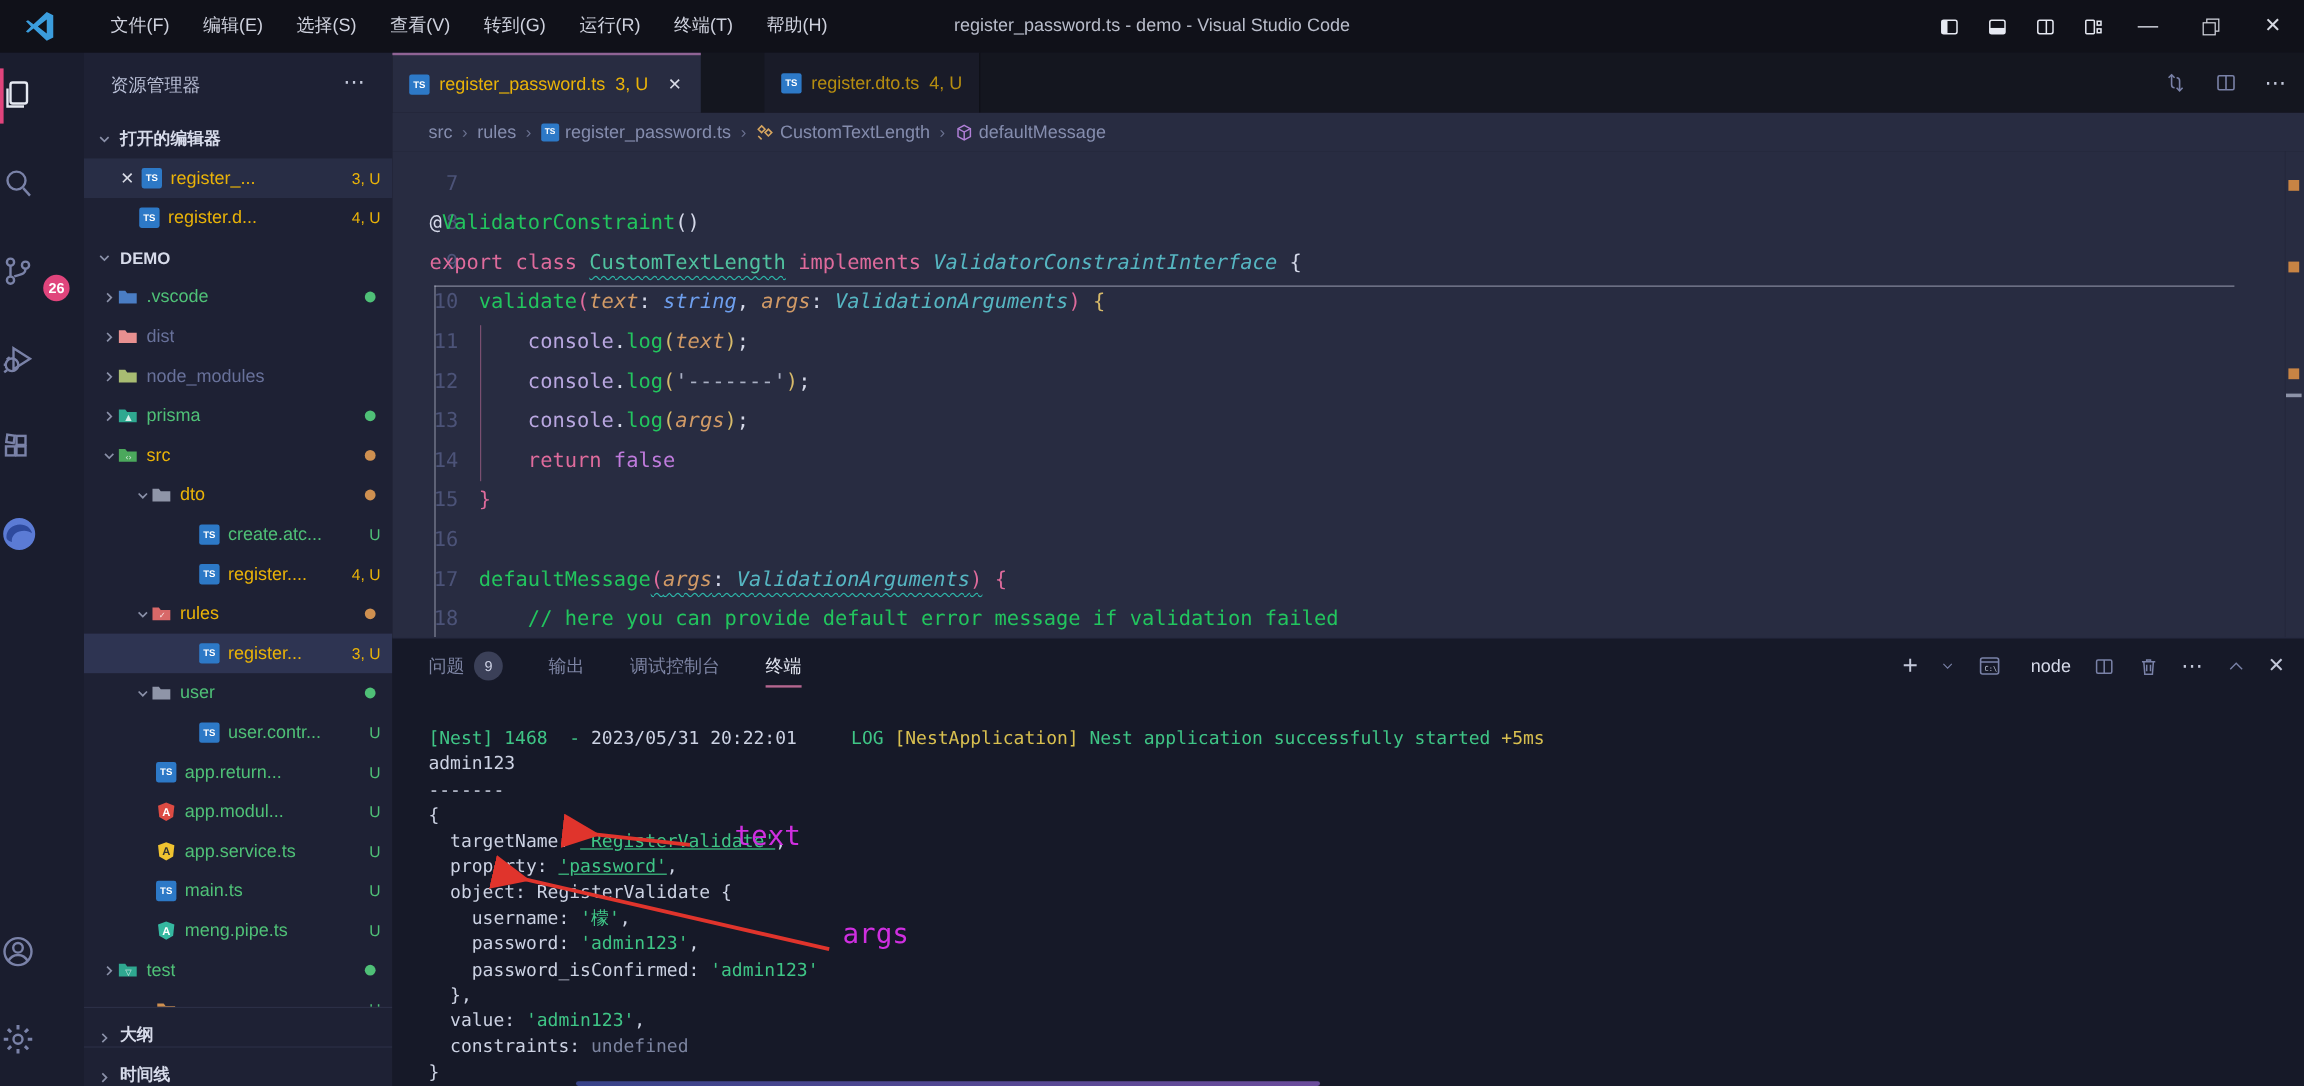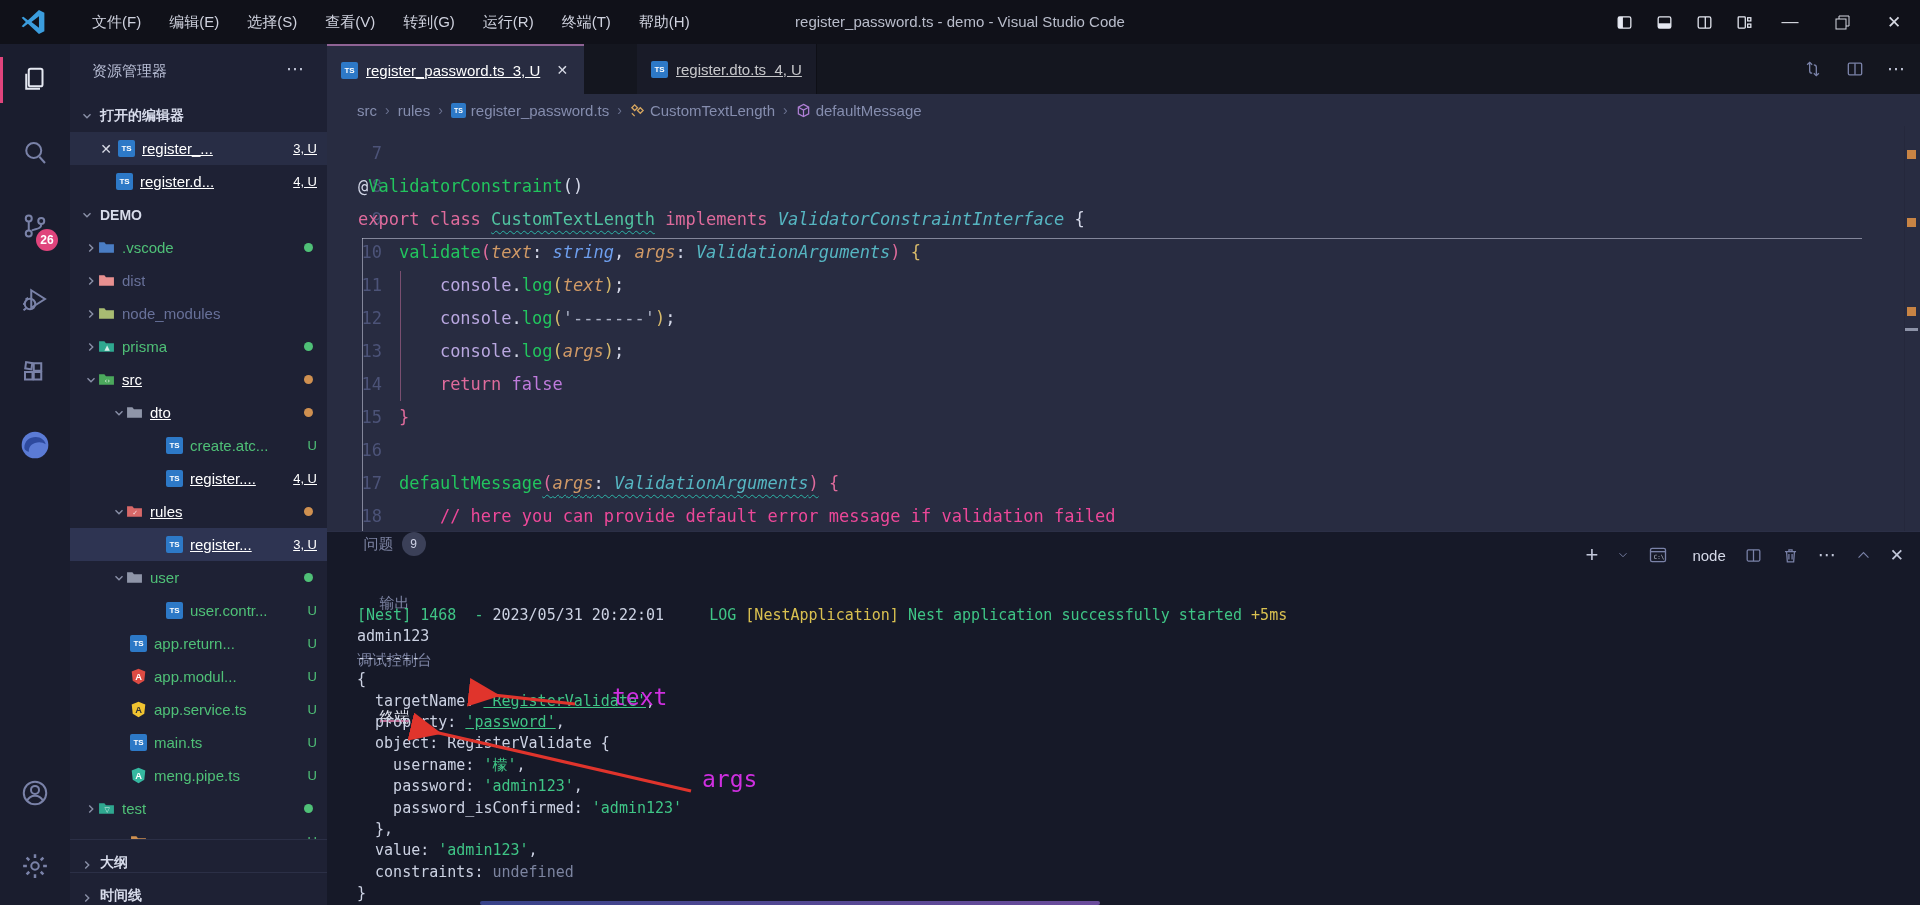--- a/index.html
+++ b/index.html
@@ -14,21 +14,21 @@
   #menus { position:absolute; left:78px; top:0; height:44px; display:flex; align-items:center; }
   .menu-item { color:#cfd2de; font-size:15px; padding:0 14px; height:44px; line-height:44px; cursor:default; }
   #win-title { position:absolute; left:0; right:0; top:0; height:44px; line-height:44px; text-align:center;
     color:#b9bdcb; font-size:15px; pointer-events:none; }
   #titlebar-right { position:absolute; right:0; top:0; height:44px; display:flex; align-items:center; }
   .tb-icon { width:40px; height:44px; display:flex; align-items:center; justify-content:center; }
   .win-ctl { width:52px; height:44px; display:flex; align-items:center; justify-content:center; color:#d6d9e2; font-size:17px; }
 
   
   #activitybar { position:absolute; left:0; top:44px; width:70px; height:861px; background:#1a1d2e; }
-  .act-item { position:absolute; left:0; width:70px; height:62px; display:flex; align-items:center; justify-content:center; }
+  .act-item { position:absolute; left:0; width:70px; height:62px; display:flex; align-items:center; justify-content:flex-start; }
   .act-indicator { position:absolute; left:0; top:8px; width:3px; height:46px; background:#e0447c; }
   .act-badge { position:absolute; right:12px; bottom:6px; min-width:22px; height:22px; border-radius:11px;
     background:#e0447c; color:#fff; font-size:12px; font-weight:bold; display:flex; align-items:center; justify-content:center; padding:0 4px; }
 
   
   #sidebar { position:absolute; left:70px; top:44px; width:257px; height:861px; background:#1e2134; overflow:hidden; }
   #sidebar-header { position:absolute; left:0; top:0; width:257px; height:55px; }
   #sidebar-title { position:absolute; left:22px; top:18px; color:#b9bfd6; font-size:15px; }
   #sidebar-more { position:absolute; right:22px; top:14px; color:#c3c8da; font-size:18px; letter-spacing:1px; }
   .section-header { position:absolute; left:0; width:257px; height:33px; display:flex; align-items:center;
@@ -36,21 +36,21 @@
   .section-header .chev { margin:0 6px 0 10px; }
   .tree-row { position:absolute; left:0; width:257px; height:33px; display:flex; align-items:center; font-size:15px; }
   .tree-row.selected { background:#2e3452; }
   .tree-row.openrow-active { background:#282d45; }
   .row-label { white-space:nowrap; overflow:hidden; }
   .row-right { position:absolute; right:10px; font-size:13px; }
   .dot { position:absolute; right:14px; width:9px; height:9px; border-radius:50%; }
   .chev { width:14px; height:14px; flex:none; }
   .mini-icon { width:17px; height:17px; flex:none; margin-right:7px; position:relative; }
   .close-x { color:#d8dbe6; font-size:14px; width:16px; text-align:center; margin-right:4px; }
-  .c-green { color:#4fc077; } .c-orange { color:#ffffff;text-decoration:underline; } .c-gray { color:#68719a; }
+  .c-green { color:#4fc077; } .c-orange { color:#eab308; } .c-gray { color:#68719a; }
   #outline-header, #timeline-header { border-top:1px solid #2b2f46; background:#1e2134;align-items:flex-end; }
 
   
   #tabbar { position:absolute; left:327px; top:44px; width:1593px; height:50px; background:#14161f; }
   .tab { position:absolute; top:0; height:50px; display:flex; align-items:center; padding:0 14px; font-size:15px; }
   .tab.active { background:#282c41; border-top:2px solid #8f6394; }
   .tab.inactive { background:#191b28; border-right:1px solid #0e0f16; }
   .tab .mini-icon { margin-right:8px; }
   #editor-actions { position:absolute; right:14px; top:44px; height:50px; display:flex; align-items:center; gap:22px; }
 
@@ -62,32 +62,32 @@
 
   #editor { position:absolute; left:327px; top:126px; width:1593px; height:405px; background:#282c41; overflow:hidden; }
   .code-line { position:absolute; left:0; width:1593px; height:33px; line-height:33px; white-space:pre;
     font-family:"DejaVu Sans Mono",monospace; font-size:17px; }
   .ln { position:absolute; left:0; width:55px; text-align:right; color:#4c5378; }
   .code-text { position:absolute; left:31px; padding-left:0; }
   .tok-kw { color:#df6b9c; } .tok-fn { color:#22c55e; } .tok-cls { color:#50c3a0; text-decoration:underline wavy #2cb5a8 1px; text-underline-offset:5px; }
   .tok-type { color:#56b6c2; font-style:italic; } .tok-param { color:#d19a66; font-style:italic; }
   .tok-tkw { color:#6e9fee; font-style:italic; } .tok-str { color:#aab0c4; }
   .tok-pun { color:#d4d8e8; } .tok-gold { color:#d7ba6a; } .tok-purple { color:#bf7bdc; }
-  .tok-lav { color:#b9a7e0; } .tok-com { color:#ec4899;margin-top:19px; }
+  .tok-lav { color:#b9a7e0; } .tok-com { color:#22c55e;margin-top:19px; }
   .tok-wavy { text-decoration:underline wavy #2cb5a8 1px; text-underline-offset:5px; }
   #scope-guide-h { position:absolute; left:35px; top:112px; width:1500px; height:0; border-top:1px solid rgba(205,210,228,.55); }
   #scope-guide-v { position:absolute; left:35px; top:112px; width:0; height:293px; border-left:1px solid rgba(205,210,228,.55); }
   #indent-guide { position:absolute; left:73px; top:145px; width:0; height:130px; border-left:1px solid #7a4f70; }
   #overview-ruler { position:absolute; right:0; top:0; width:16px; height:405px; border-left:1px solid #20233466; }
   .ovr-mark { position:absolute; right:4px; width:9px; height:9px; background:#c88444; }
   .ovr-line { position:absolute; right:2px; width:13px; height:3px; background:#8d93a8; }
 
   
   #panel { position:absolute; left:327px; top:531px; width:1593px; height:374px; background:#161928; border-top:1px solid #2b2f46; }
-  #panel-tabs { position:absolute; left:30px; top:0; height:46px; display:flex; align-items:center; gap:38px;flex-direction:column; }
+  #panel-tabs { position:absolute; left:30px; top:0; height:46px; display:flex; align-items:center; gap:38px; }
   .panel-tab { color:#7d84a3; font-size:15px; height:46px; display:flex; align-items:center; gap:8px; position:relative; }
   .panel-tab.active { color:#e2e5f0; }
   .panel-tab.active::after { content:""; position:absolute; left:0; right:0; bottom:5px; height:2px; background:#b4668f; }
   .panel-badge { background:#3b4058; color:#cfd3e6; font-size:12px; min-width:24px; height:24px; border-radius:12px;
     display:flex; align-items:center; justify-content:center; }
   #panel-controls { position:absolute; right:16px; top:0; height:46px; display:flex; align-items:center; gap:18px; color:#c3c8da; }
   .pc { display:flex; align-items:center; justify-content:center; }
   #node-label { color:#d5d9e8; font-size:15px; margin-left:6px; }
 
   #terminal { position:absolute; left:30px; top:52px; width:1540px; height:322px;

